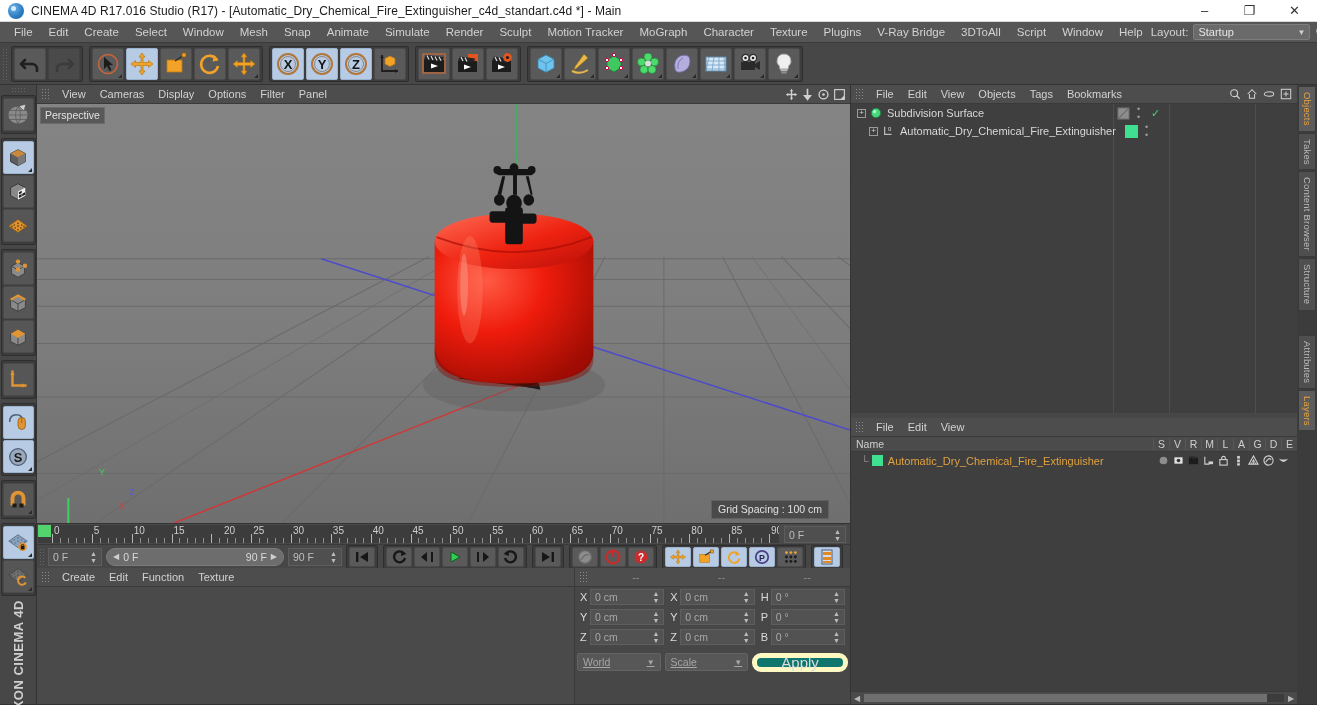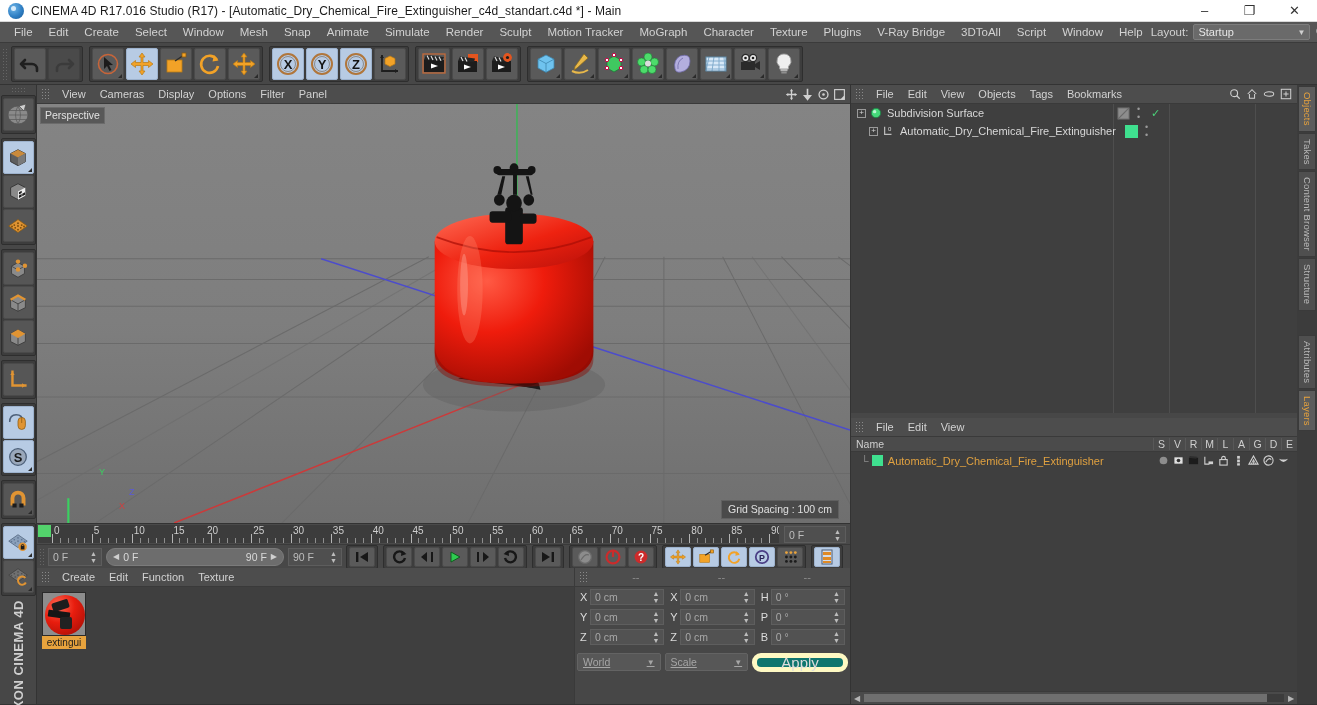--- a/index.html
+++ b/index.html
@@ -93,21 +93,21 @@
   #vp-menubar .dots{width:9px;height:13px;margin:0 5px 0 2px;
     background-image:radial-gradient(#8a8a8a 1px, transparent 1px);background-size:3px 3px;}
   #vp-menubar .mi{padding:0 7px;font-size:11px;color:#d2d2d2;line-height:19px;}
   #vp-menubar .vp-icons{margin-left:auto;display:flex;align-items:center;padding-right:4px;gap:3px;}
   #viewport{ flex:1; position:relative; overflow:hidden; background:#7a7a7a;}
   #persp-label{
     position:absolute;left:3px;top:3px;background:#585858;color:#e2e2e2;font-size:10.5px;
     padding:1px 4px 2px 4px;border:1px solid #6b6b6b;z-index:5;
   }
   #grid-label{
-    position:absolute;right:11px;bottom:4px;background:#4a4a4a;color:#e0e0e0;font-size:10.5px;
+    position:absolute;right:21px;bottom:4px;background:#4a4a4a;color:#e0e0e0;font-size:10.5px;
     padding:2px 6px 3px 6px;border:1px solid #606060;z-index:5;
   }
   
   #timeline-ruler{ height:21px;background:#4a4a4a;display:flex;align-items:stretch;border-top:1px solid #333;}
   #ruler-area{ flex:1;position:relative;background:#3c3c3c;margin:1px 0 1px 1px;overflow:hidden;}
   #ruler-area .tick{position:absolute;bottom:0;width:1px;background:#8e8e8e;}
   #ruler-area .tickmaj{position:absolute;bottom:0;width:1px;height:9px;background:#b5b5b5;}
   #ruler-area .rl{position:absolute;top:0;font-size:10px;color:#cfcfcf;}
   #green-marker{position:absolute;left:0;top:0;width:13px;height:12px;background:#53d36c;}
   #frame-field-right{
@@ -851,21 +851,21 @@
           <div class="tickmaj" style="left: 691.167px; height: 9px;"></div>
           <div class="tick" style="left: 699.133px; height: 5px;"></div>
           <div class="tick" style="left: 707.1px; height: 5px;"></div>
           <div class="tick" style="left: 715.067px; height: 5px;"></div>
           <div class="tick" style="left: 723.033px; height: 5px;"></div>
           <div class="tickmaj" style="left: 731px; height: 9px;"></div>
           <div class="rl" style="left: 16px;">0</div>
           <div class="rl" style="left: 55.8333px;">5</div>
           <div class="rl" style="left: 95.6667px;">10</div>
           <div class="rl" style="left: 135.5px;">15</div>
-          <div class="rl" style="left: 169px;">20</div>
+          <div class="rl" style="left: 186px;">20</div>
           <div class="rl" style="left: 215.167px;">25</div>
           <div class="rl" style="left: 255px;">30</div>
           <div class="rl" style="left: 294.833px;">35</div>
           <div class="rl" style="left: 334.667px;">40</div>
           <div class="rl" style="left: 374.5px;">45</div>
           <div class="rl" style="left: 414.333px;">50</div>
           <div class="rl" style="left: 454.167px;">55</div>
           <div class="rl" style="left: 494px;">60</div>
           <div class="rl" style="left: 533.833px;">65</div>
           <div class="rl" style="left: 573.667px;">70</div>
@@ -1022,31 +1022,20 @@
     </div>
 
     <div id="bottom">
       <div id="matmgr">
         <div id="matmgr-menu">
           <div class="dots"></div>
           <div class="mi">Create</div>
           <div class="mi">Edit</div>
           <div class="mi">Function</div>
           <div class="mi">Texture</div>
-        </div>
-        <div id="mat-area">
-          <div class="mat-item">
-            <div class="mat-thumb">
-              <div class="ball"></div>
-                <div class="blk1"></div>
-                <div class="blk2"></div>
-                <div class="blk3"></div>
-            </div>
-            <div class="mat-name">extingui</div>
-          </div>
         </div>
       </div>
 
       <div id="coord">
         <div id="coord-head">
           <div class="dots"></div>
           <div class="dash">--</div>
           <div class="dash">--</div>
           <div class="dash">--</div>
         </div>

